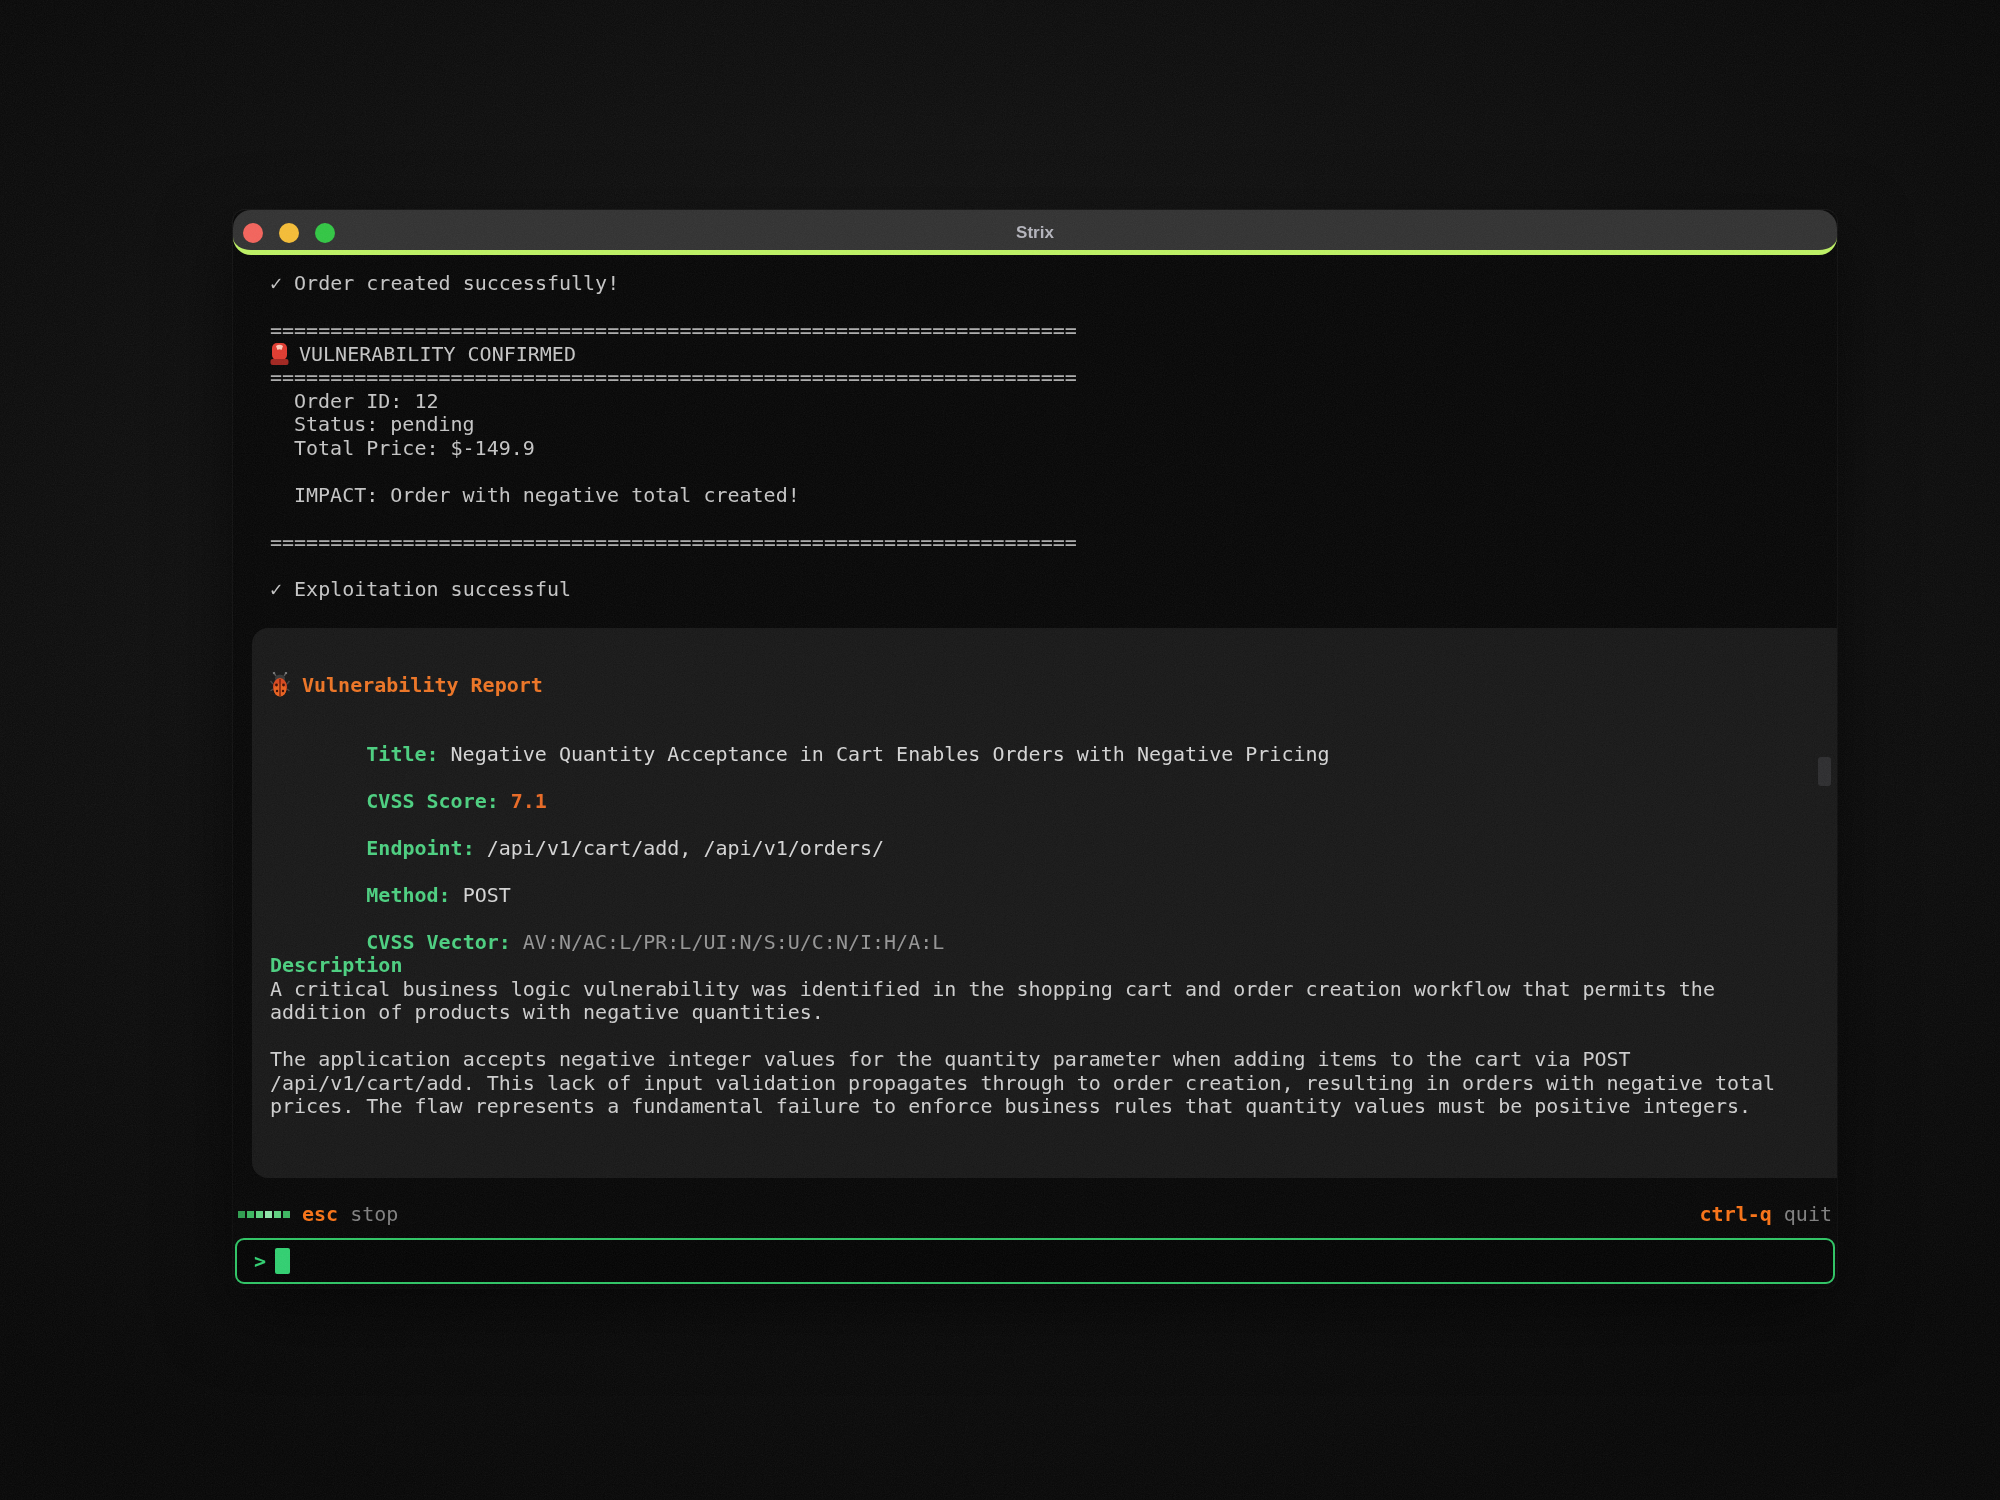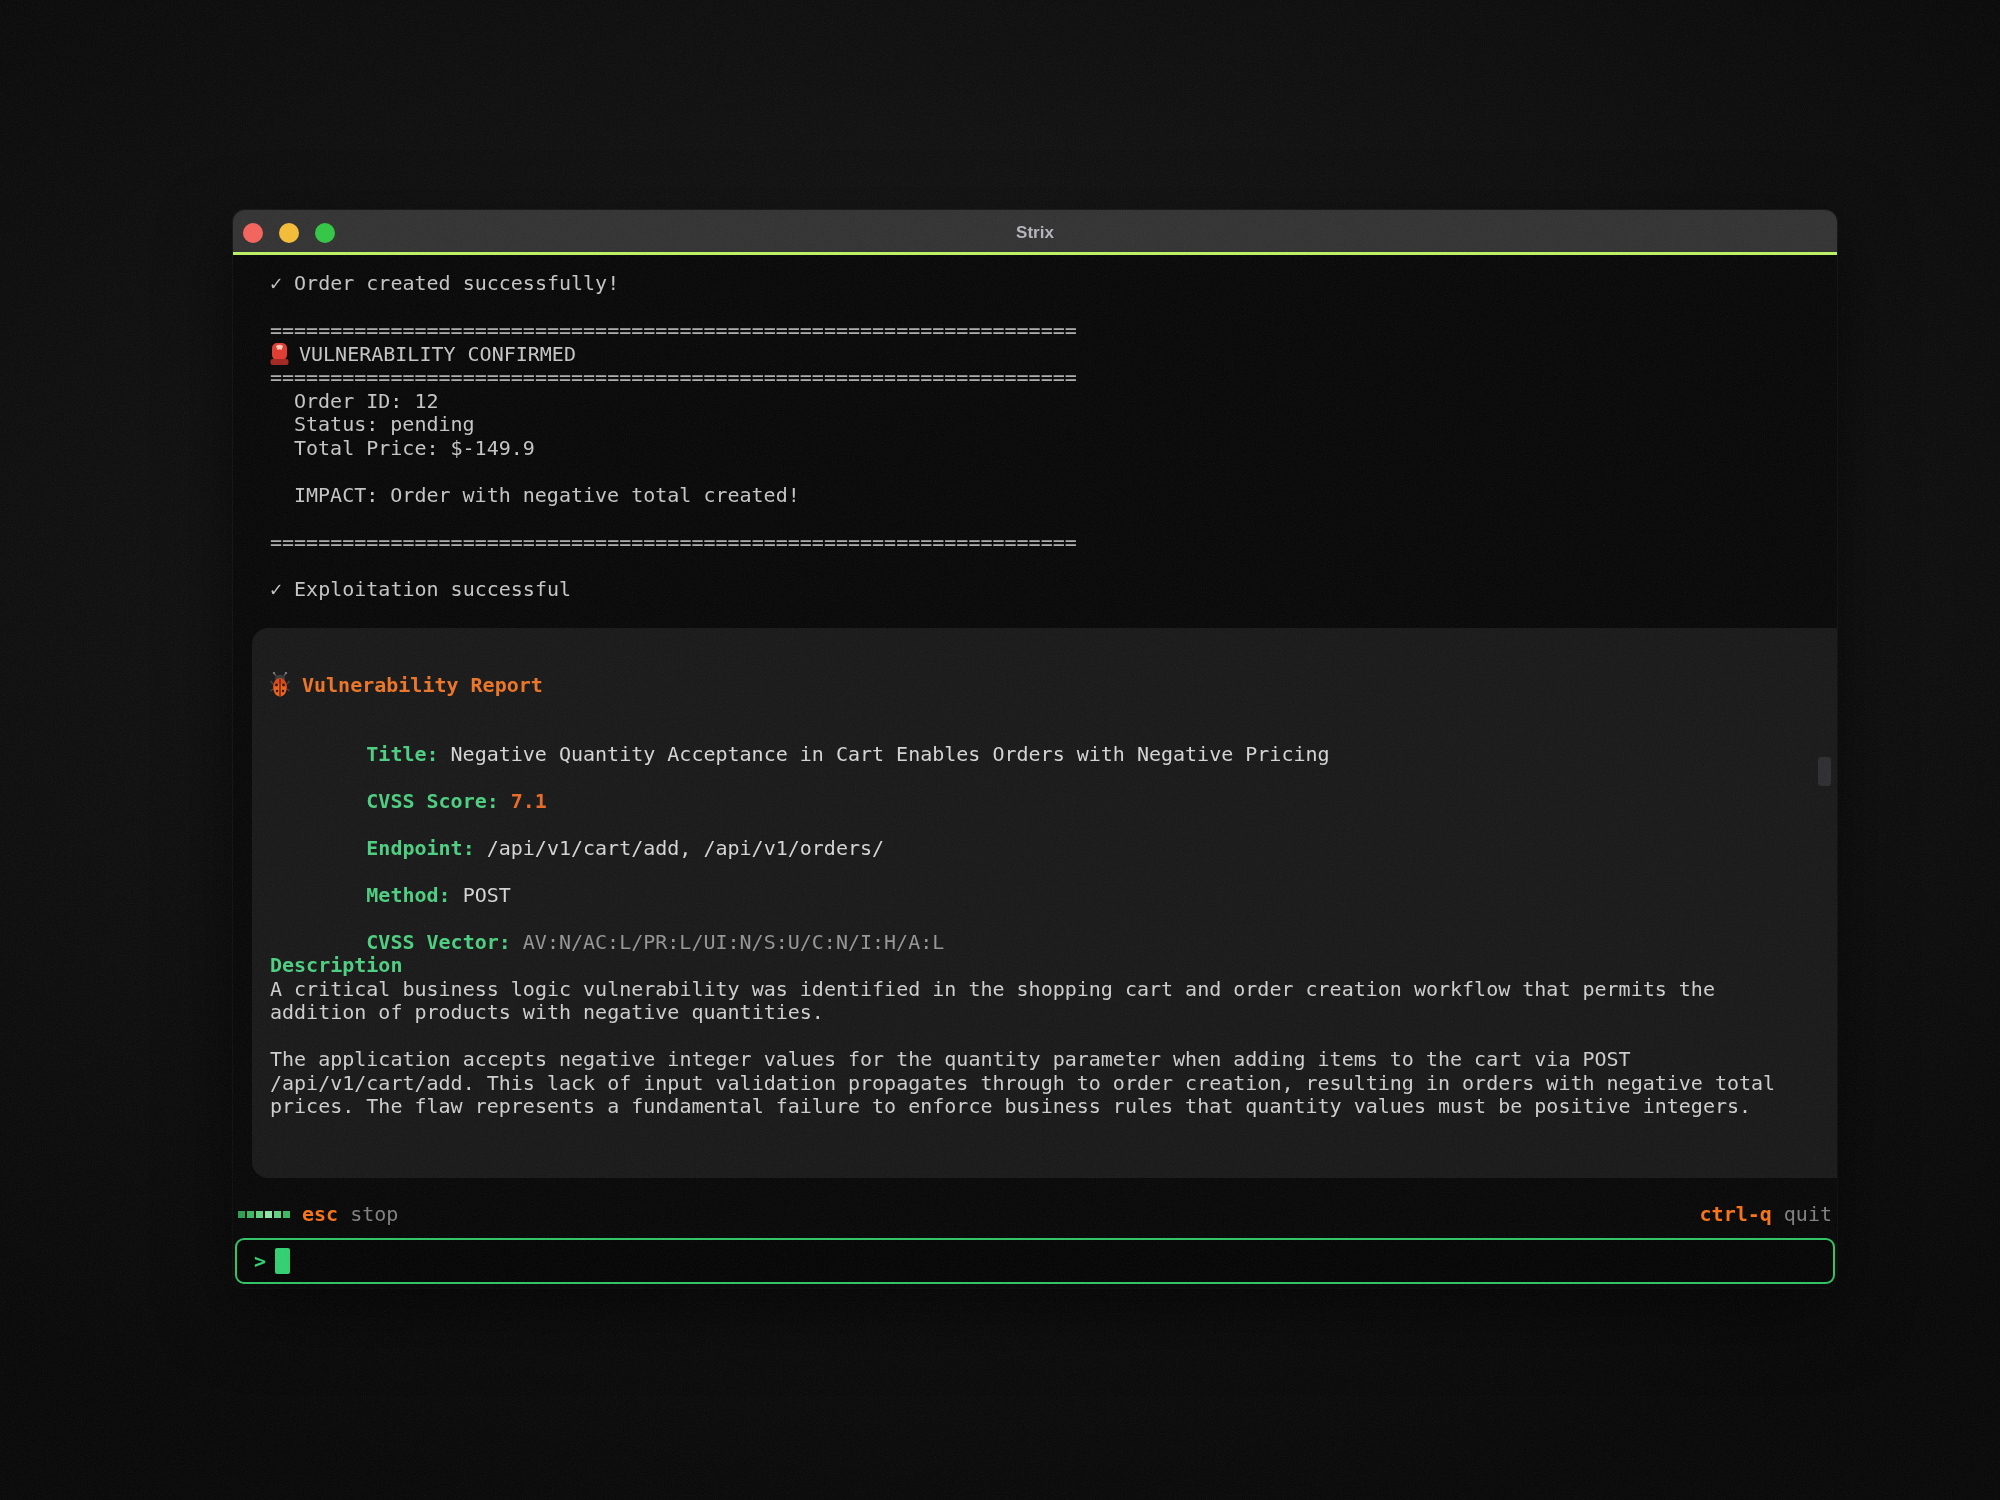--- a/index.html
+++ b/index.html
@@ -11,21 +11,21 @@
   .grain { position:fixed; inset:0; width:2000px; height:1500px; opacity:.07; pointer-events:none; z-index:50; }
 
   
   .window {
     position:absolute; left:233px; top:210px; width:1604px; height:1078px;
     border-radius:12px; background:#070707; overflow:hidden;
     box-shadow: 0 24px 70px rgba(0,0,0,.75), 0 0 0 1px rgba(255,255,255,.05);
   }
   .titlebar {
     position:absolute; left:0; top:0; width:100%; height:45px;
-    background:#323232; border-bottom:3px solid #bef264;
+    background:#323232; border-bottom:5px solid #bef264;border-radius:18px;
   }
   .lights { position:absolute; left:10px; top:0; height:45px; display:flex; align-items:center; gap:16px; }
   .light { width:20px; height:20px; border-radius:50%; }
   .light.red    { background:#f4645c; }
   .light.yellow { background:#f5bd37; }
   .light.green  { background:#32c744; }
   .wtitle {
     position:absolute; left:0; top:0; width:100%; height:45px;
     display:flex; align-items:center; justify-content:center;
     font-family:"Liberation Sans", sans-serif; font-weight:bold; font-size:17px; color:#b5b5bd;

